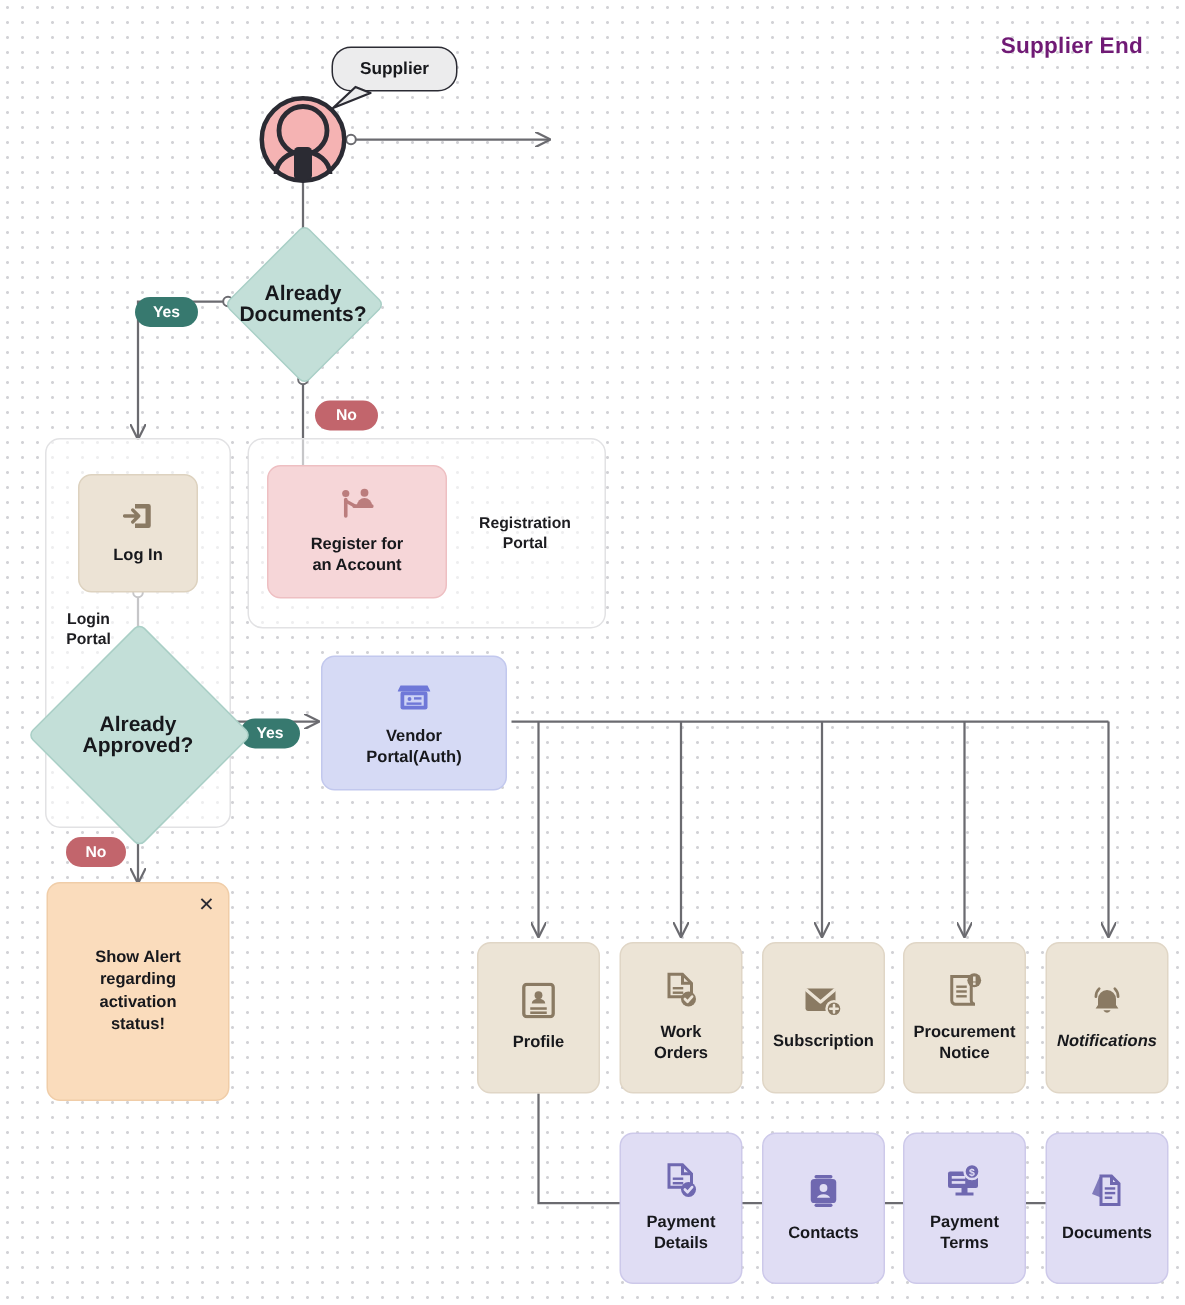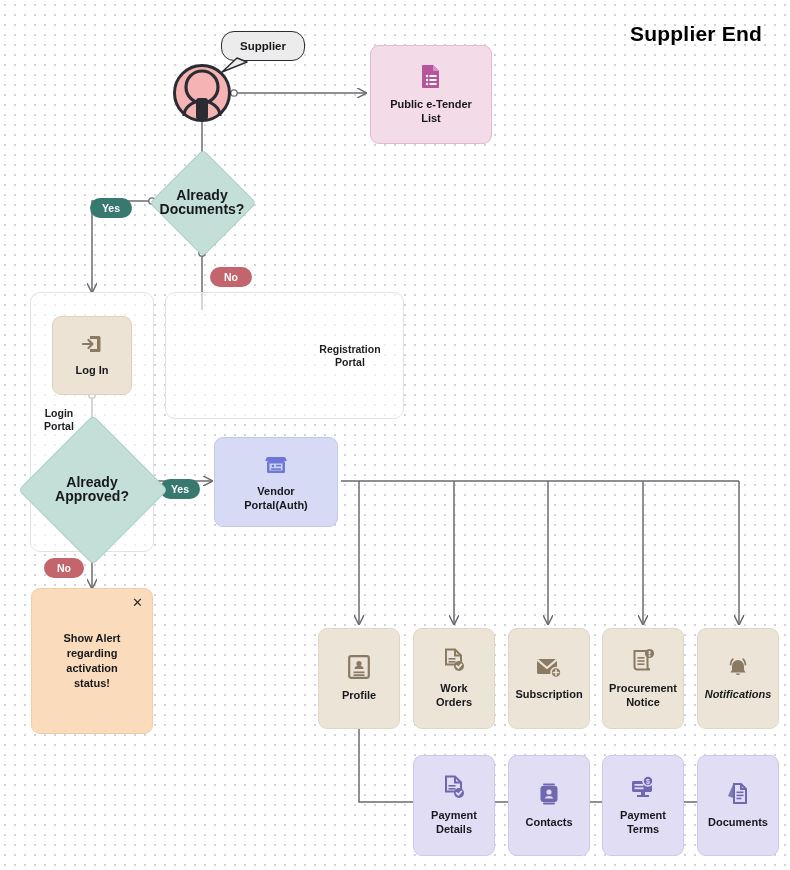--- a/index.html
+++ b/index.html
@@ -14,22 +14,22 @@
     overflow:hidden;
     position:relative;
   }
   #canvas{position:absolute;left:0;top:0;width:790px;height:870px;}
   .svg-layer{position:absolute;left:0;top:0;width:790px;height:870px;pointer-events:none;}
 
   .node{position:absolute;box-sizing:border-box;display:flex;flex-direction:column;
         align-items:center;justify-content:center;text-align:center;}
 
   
-  .title{position:absolute;right:28px;top:22px;font-size:21px;font-weight:bold;
-         color:#000000;letter-spacing:.2px;}
+  .title{position:absolute;right:28px;top:22px;font-size:15px;font-weight:bold;
+         color:#701a75;letter-spacing:.2px;}
 
   
   .group{position:absolute;box-sizing:border-box;border:1px solid #e2e2e4;
          border-radius:10px;background:rgba(255,255,255,0.62);}
   .group-label{position:absolute;font-size:10.5px;font-weight:bold;color:#1d1d21;
                line-height:13px;text-align:center;}
 
   
   .card{border-radius:9px;box-sizing:border-box;}
   .card .lbl{font-size:11px;font-weight:bold;line-height:14px;color:#17181c;
@@ -128,38 +128,20 @@
     <path d="M 237 58 L 222 72 L 247 62 Z" fill="#ececed" stroke="#2b2b33" stroke-width="1.5" stroke-linejoin="round"></path>
   </svg>
 
   <div class="avatar" style="left:173px;top:64px;"></div>
   <svg class="svg-layer" viewBox="0 0 790 870">
     <circle cx="202" cy="87" r="16" fill="none" stroke="#2b2b33" stroke-width="3.2"></circle>
     <path d="M 184 116 a 18 15 0 0 1 36 0" fill="none" stroke="#2b2b33" stroke-width="3.2"></path>
     <rect x="196" y="98" width="12" height="22" rx="3" fill="#2b2b33"></rect>
   </svg>
 
-  <div class="node card c-pink" style="left:370px;top:45px;width:122px;height:99px;">
-    <span class="ic">
-      <svg width="22" height="24" viewBox="0 0 22 24">
-        <path d="M3 1 h10 l6 6 v16 a1 1 0 0 1 -1 1 H3 a1 1 0 0 1 -1 -1 V2 a1 1 0 0 1 1 -1 z" fill="#b5559c"></path>
-        <path d="M13 1 v6 h6 z" fill="#d98fc6"></path>
-        <circle cx="7" cy="12" r="1.2" fill="#fff"></circle>
-          <rect x="9.5" y="11" width="7" height="2" fill="#fff"></rect>
-        <circle cx="7" cy="16" r="1.2" fill="#fff"></circle>
-          <rect x="9.5" y="15" width="7" height="2" fill="#fff"></rect>
-        <circle cx="7" cy="20" r="1.2" fill="#fff"></circle>
-          <rect x="9.5" y="19" width="7" height="2" fill="#fff"></rect>
-      </svg>
-    </span>
-    <span class="lbl">
-      <span>Public e-Tender</span><br>
-      <span>List</span>
-    </span>
-  </div>
 
   <div class="diamond" style="left:165px;top:165px;width:74px;height:74px;">
     <div class="shape"></div>
     <div class="dlbl">
       <span>Already</span>
       <span>Documents?</span>
     </div>
   </div>
 
   <div class="pill pill-yes" style="left:90px;top:174px;width:42px;height:20px;">Yes</div>
@@ -190,20 +172,36 @@
       <span>Approved?</span>
     </div>
   </div>
 
   <div class="group" style="left:165px;top:292px;width:239px;height:127px;"></div>
   <div class="group-label" style="left:310px;top:343px;width:80px;">
     <span>Registration</span><br>
     <span>Portal</span>
   </div>
 
+  <div class="node card c-rose" style="left:178px;top:310px;width:120px;height:89px;">
+    <span class="ic">
+      <svg width="26" height="22" viewBox="0 0 26 22">
+        <circle cx="5.5" cy="4" r="2.4" fill="#bb7d7d"></circle>
+        <path d="M5.5 8 v11" stroke="#bb7d7d" stroke-width="2.4" stroke-linecap="round"></path>
+        <path d="M5.5 9 L11 12" stroke="#bb7d7d" stroke-width="2.2" stroke-linecap="round"></path>
+        <circle cx="18" cy="3.5" r="2.6" fill="#bb7d7d"></circle>
+        <path d="M13 12 a5 5 0 0 1 10 0 z" fill="#bb7d7d"></path>
+        <rect x="10" y="11.2" width="14" height="2.4" rx="1" fill="#bb7d7d"></rect>
+      </svg>
+    </span>
+    <span class="lbl">
+      <span>Register for</span><br>
+      <span>an Account</span>
+    </span>
+  </div>
 
   <div class="node card c-blue" style="left:214px;top:437px;width:124px;height:90px;">
     <span class="ic">
       <svg width="22" height="22" viewBox="0 0 22 22">
         <path d="M2 4 h18 l2 4 H0 z" fill="#6f78d8"></path>
         <rect x="2" y="8" width="18" height="12" rx="1.5" fill="#6f78d8"></rect>
         <rect x="4.5" y="10.5" width="13" height="7" fill="#ced3f6"></rect>
         <circle cx="8" cy="13" r="1.3" fill="#6f78d8"></circle>
         <rect x="11" y="11.8" width="5" height="1.6" fill="#6f78d8"></rect>
         <rect x="6" y="15.3" width="10" height="1.6" fill="#6f78d8"></rect>

